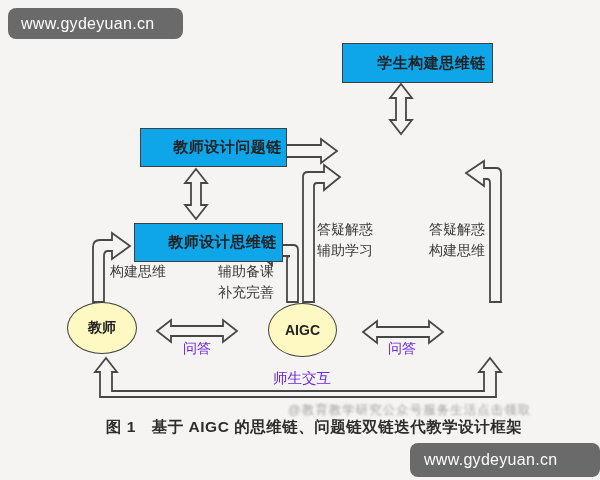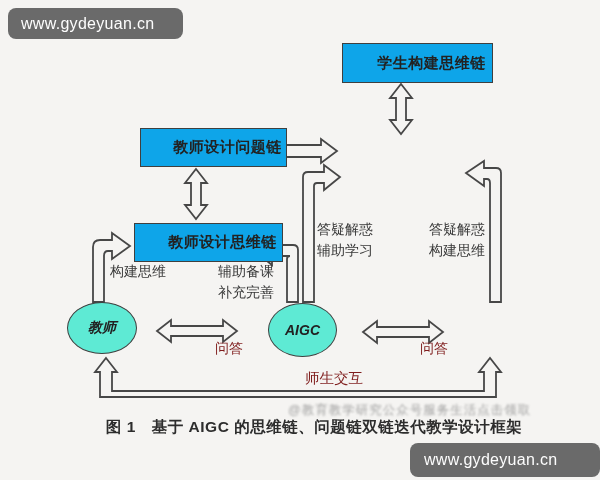--- a/index.html
+++ b/index.html
@@ -3,25 +3,25 @@
 <meta charset="utf-8">
 <style>
   html,body{margin:0;padding:0;}
   body{font-family:"Liberation Sans","DejaVu Sans",sans-serif;background:#e9e8e6;}
   .page{position:relative;width:600px;height:480px;background:#f5f4f2;overflow:hidden;}
   .arrow-layer{position:absolute;left:0;top:0;width:600px;height:480px;}
   .arrow{fill:#f5f4f2;stroke:#474747;stroke-width:1.8;stroke-linejoin:miter;}
   .node-box{position:absolute;background:#0ea5e9;border:1.6px solid #3f3f3f;
     display:flex;align-items:center;justify-content:center;
     font-size:15px;font-weight:700;color:#222;letter-spacing:.5px;white-space:nowrap;padding-left:28px;}
-  .node-ellipse{position:absolute;background:#5eead4;border:1.8px solid #3f3f3f;border-radius:50%;
+  .node-ellipse{position:absolute;background:#fef9c3;border:1.8px solid #3f3f3f;border-radius:50%;
     display:flex;align-items:center;justify-content:center;
-    font-size:14px;font-weight:700;color:#222;font-style:italic;}
+    font-size:14px;font-weight:700;color:#222;}
   .side-label{position:absolute;font-size:14px;color:#383838;line-height:21px;white-space:nowrap;}
-  .small-label{position:absolute;font-size:14px;color:#7f1d1d;white-space:nowrap;margin-left:32px;}
+  .small-label{position:absolute;font-size:14px;color:#6d28d9;white-space:nowrap;}
   .caption{position:absolute;left:0;right:0;top:417px;text-align:center;padding-left:28px;
     font-size:15.5px;font-weight:700;color:#2d2d2d;letter-spacing:.5px;white-space:nowrap;}
   .wm{position:absolute;background:#6a6a6a;color:#fdfdfd;font-size:16px;
     display:flex;align-items:center;letter-spacing:.3px;border-radius:8px;}
   .wm-tl{left:8px;top:8px;width:162px;height:31px;padding-left:13px;}
   .wm-br{right:0;top:443px;width:176px;height:34px;padding-left:14px;}
   .wm-blur{position:absolute;left:288px;top:402px;width:270px;font-size:12.5px;color:#8d8d8d;
     filter:blur(1.1px);opacity:.8;white-space:nowrap;letter-spacing:1px;}
 </style>
 </head>

